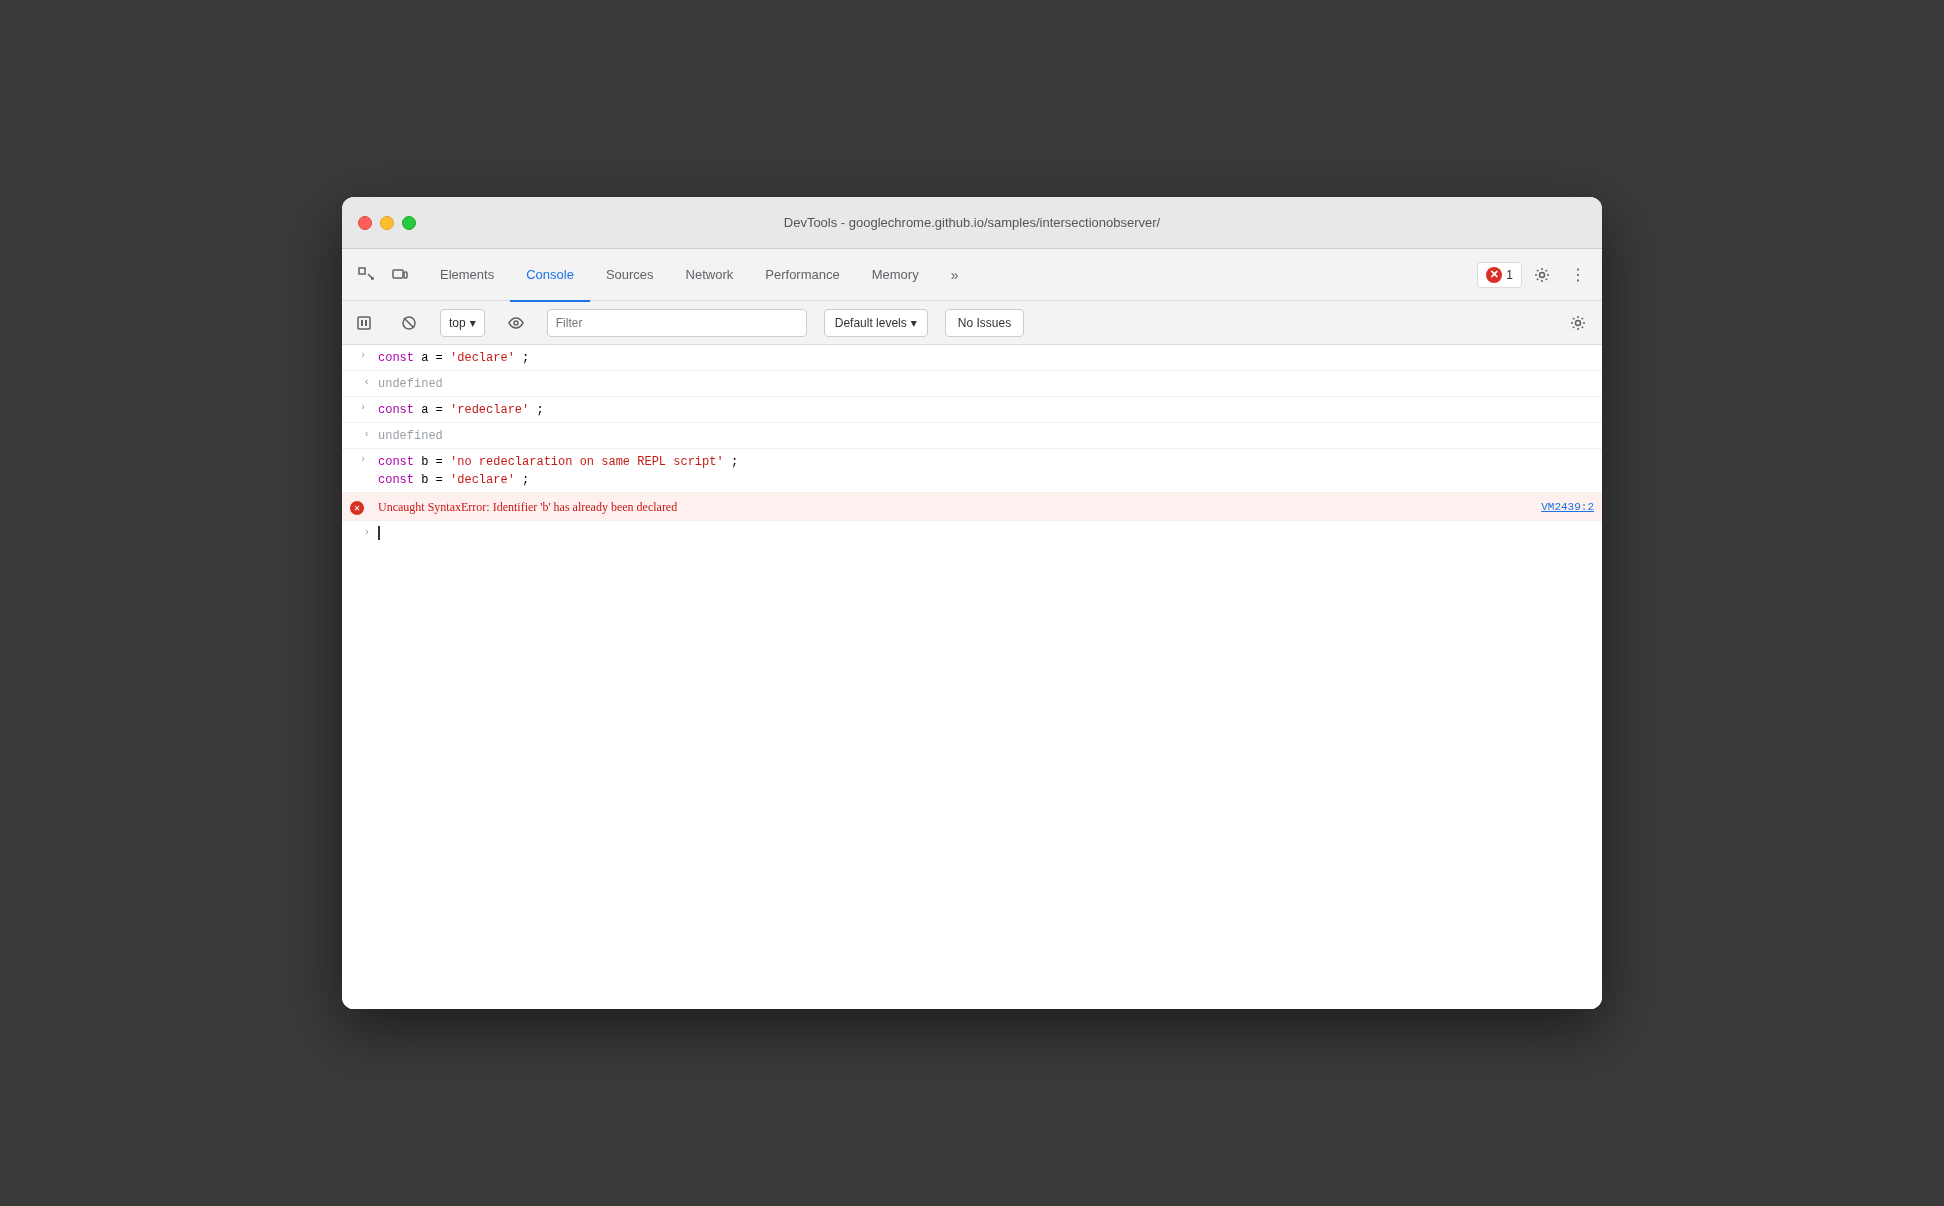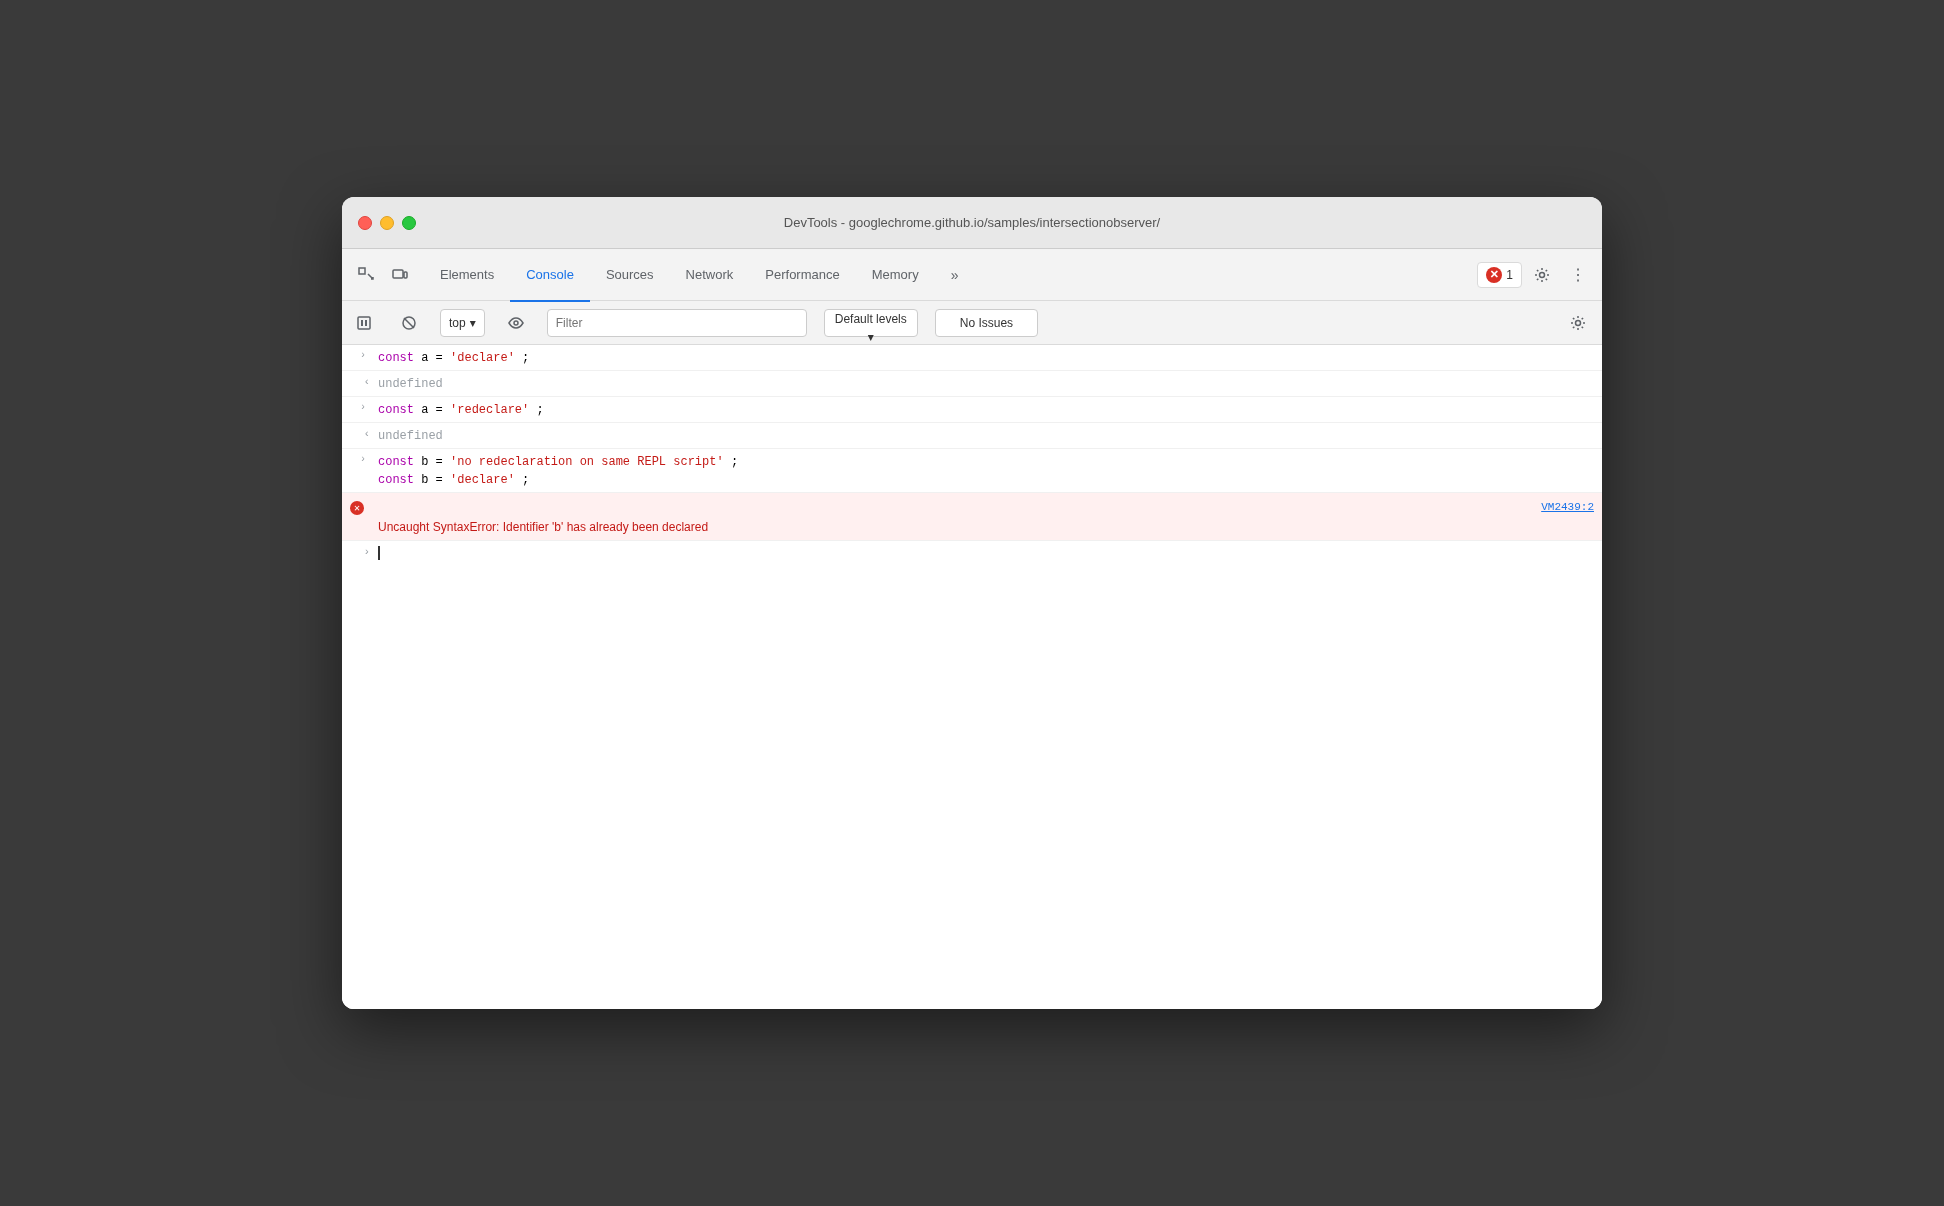--- a/index.html
+++ b/index.html
@@ -219,27 +219,26 @@
       align-items: center;
       gap: 4px;
       padding: 2px 10px;
       font-size: 12px;
       color: #333;
       cursor: pointer;
       background: white;
       border: 1px solid #ccc;
       border-radius: 4px;
       height: 28px;
-      flex-direction: column;
     }
 
     .no-issues-btn {
       display: flex;
       align-items: center;
-      padding: 2px 24px;
+      padding: 2px 12px;
       font-size: 12px;
       color: #333;
       cursor: pointer;
       background: white;
       border: 1px solid #ccc;
       border-radius: 4px;
       height: 28px;
     }
 
     .toolbar-settings {
@@ -310,23 +309,22 @@
       font-size: 10px;
       font-weight: bold;
       margin-right: 6px;
       flex-shrink: 0;
       margin-top: 2px;
     }
 
     .error-text {
       color: #c41a16;
       flex: 1;
-      font-family: Liberation Sans, sans-serif;
-      font-size: 12px;
-      margin-top: 20px;
+      font-family: Liberation Serif, serif;
+      font-size: 12px;
     }
 
     .error-source {
       color: #1a73e8;
       text-decoration: underline;
       cursor: pointer;
       font-size: 11px;
       white-space: nowrap;
       margin-left: 16px;
     }

